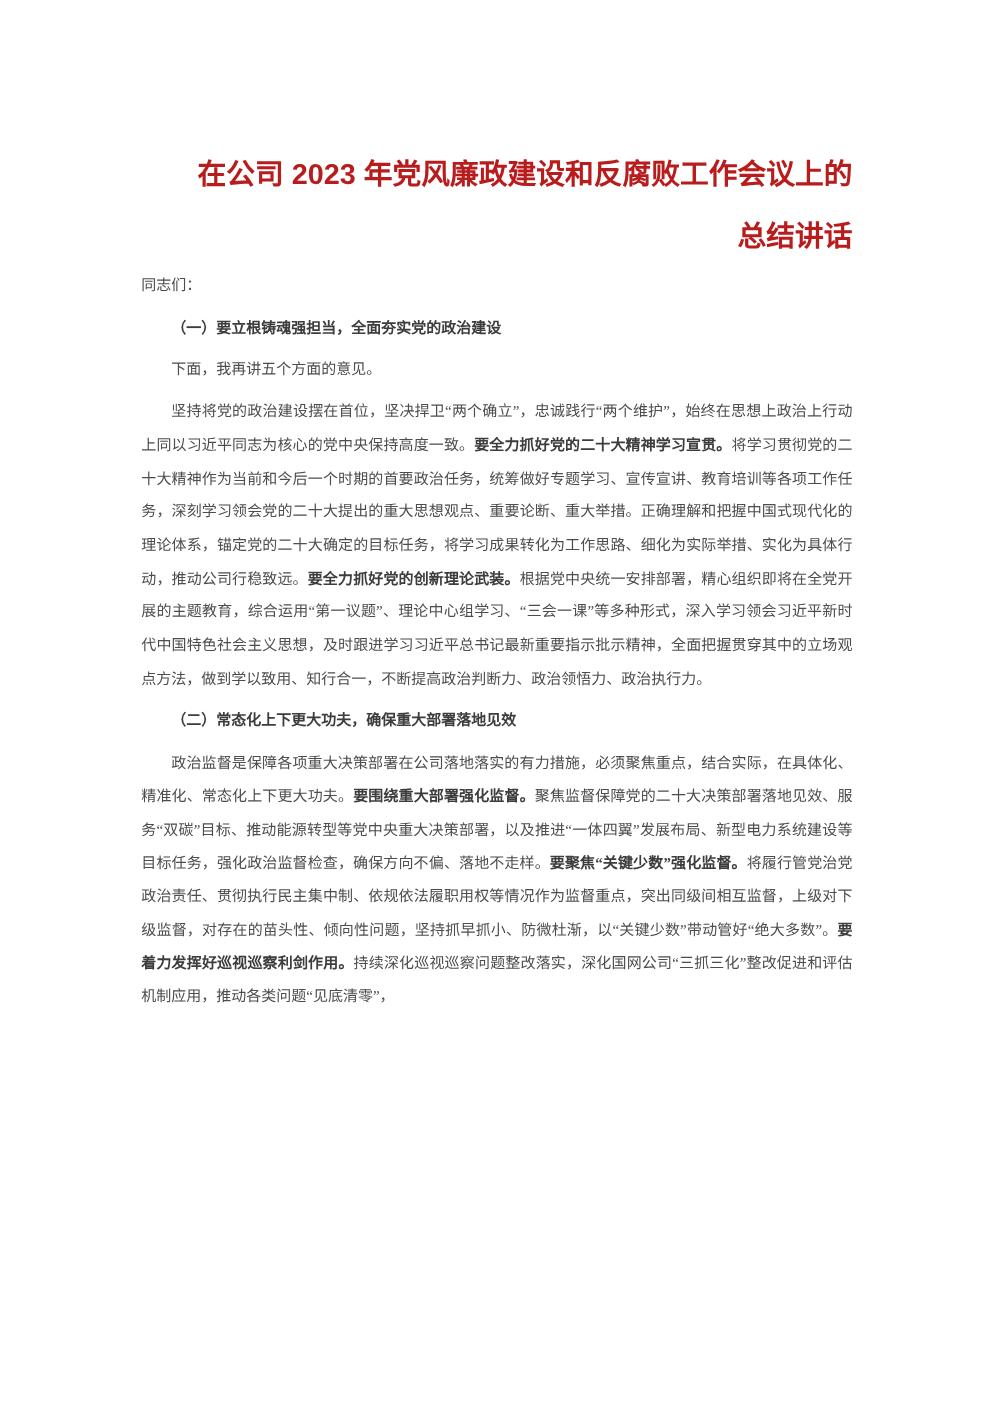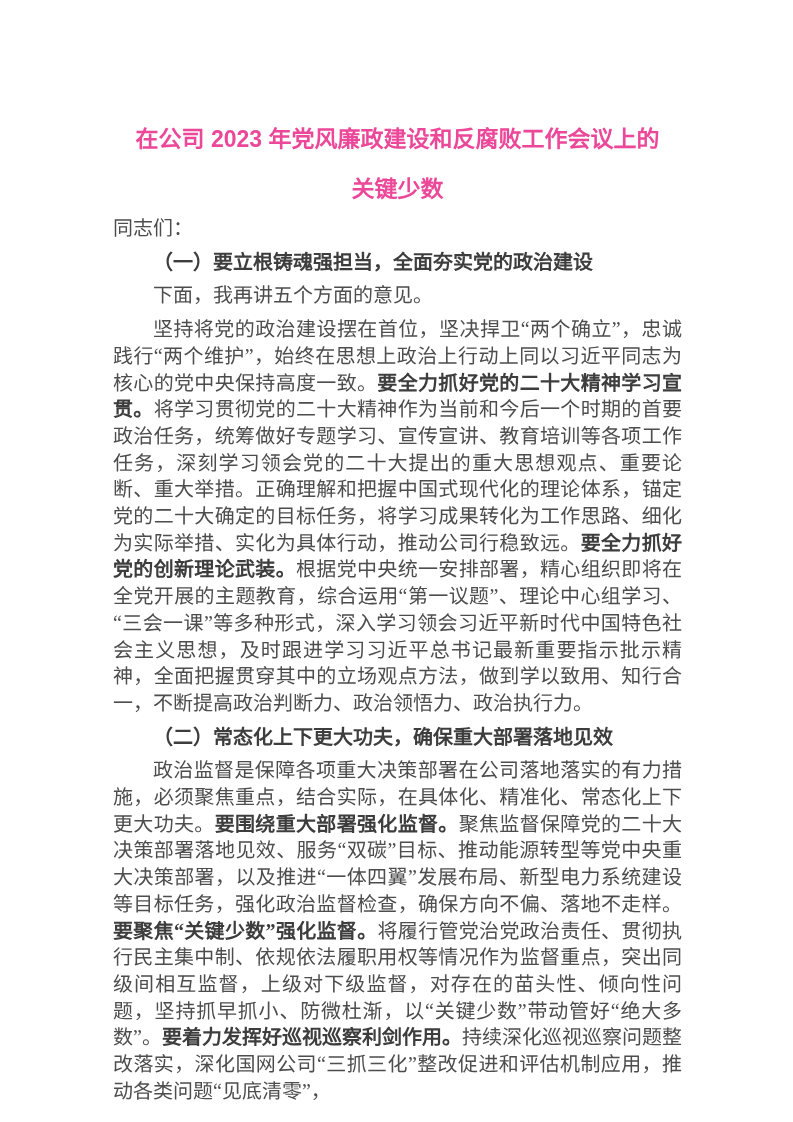--- a/index.html
+++ b/index.html
@@ -17,27 +17,27 @@
     width: 793px;
     height: 1122px;
     padding: 114px 111px 40px 113px;
     background: #ffffff;
   }
   .doc-title {
     font-family: "Liberation Sans", "DejaVu Sans", sans-serif;
     font-weight: 700;
     font-size: 23px;
     line-height: 50px;
-    color: #ec4899;
+    color: #b91c1c;
     margin: 0 0 1px 0;
-    text-align: center;
+    text-align: right;
   }
   .block {
     font-family: "Liberation Serif", "DejaVu Serif", serif;
-    font-size: 20px;
+    font-size: 12px;
     line-height: 26.7px;
     color: #4d4d4d;
     margin: 0 0 7px 0;
     text-align: justify;
     text-justify: inter-ideograph;
   }
   .salutation {
     text-indent: 0;
   }
   .para {
@@ -51,21 +51,21 @@
   .emph {
     font-weight: 700;
     color: #3d3d3d;
   }
 </style>
 </head>
 <body>
 
 <div class="page">
   <div id="doc">
-      <h1 class="doc-title"><span>在公司 2023 年党风廉政建设和反腐败工作会议上的</span><br><span>关键少数</span></h1>
+      <h1 class="doc-title"><span>在公司 2023 年党风廉政建设和反腐败工作会议上的</span><br><span>总结讲话</span></h1>
       <p class="block salutation"><span>同志们：</span></p>
       <p class="block heading"><span>（一）要立根铸魂强担当，全面夯实党的政治建设</span></p>
       <p class="block para"><span>下面，我再讲五个方面的意见。</span></p>
       <p class="block para"><span>坚持将党的政治建设摆在首位，坚决捍卫“两个确立”，忠诚践行“两个维护”，始终在思想上政治上行动上同以习近平同志为核心的党中央保持高度一致。</span><span class="emph">要全力抓好党的二十大精神学习宣贯。</span><span>将学习贯彻党的二十大精神作为当前和今后一个时期的首要政治任务，统筹做好专题学习、宣传宣讲、教育培训等各项工作任务，深刻学习领会党的二十大提出的重大思想观点、重要论断、重大举措。正确理解和把握中国式现代化的理论体系，锚定党的二十大确定的目标任务，将学习成果转化为工作思路、细化为实际举措、实化为具体行动，推动公司行稳致远。</span><span class="emph">要全力抓好党的创新理论武装。</span><span>根据党中央统一安排部署，精心组织即将在全党开展的主题教育，综合运用“第一议题”、理论中心组学习、“三会一课”等多种形式，深入学习领会习近平新时代中国特色社会主义思想，及时跟进学习习近平总书记最新重要指示批示精神，全面把握贯穿其中的立场观点方法，做到学以致用、知行合一，不断提高政治判断力、政治领悟力、政治执行力。</span></p>
       <p class="block heading"><span>（二）常态化上下更大功夫，确保重大部署落地见效</span></p>
       <p class="block para"><span>政治监督是保障各项重大决策部署在公司落地落实的有力措施，必须聚焦重点，结合实际，在具体化、精准化、常态化上下更大功夫。</span><span class="emph">要围绕重大部署强化监督。</span><span>聚焦监督保障党的二十大决策部署落地见效、服务“双碳”目标、推动能源转型等党中央重大决策部署，以及推进“一体四翼”发展布局、新型电力系统建设等目标任务，强化政治监督检查，确保方向不偏、落地不走样。</span><span class="emph">要聚焦“关键少数”强化监督。</span><span>将履行管党治党政治责任、贯彻执行民主集中制、依规依法履职用权等情况作为监督重点，突出同级间相互监督，上级对下级监督，对存在的苗头性、倾向性问题，坚持抓早抓小、防微杜渐，以“关键少数”带动管好“绝大多数”。</span><span class="emph">要着力发挥好巡视巡察利剑作用。</span><span>持续深化巡视巡察问题整改落实，深化国网公司“三抓三化”整改促进和评估机制应用，推动各类问题“见底清零”，</span></p>
     </div>
 </div>
 
 </body></html>

